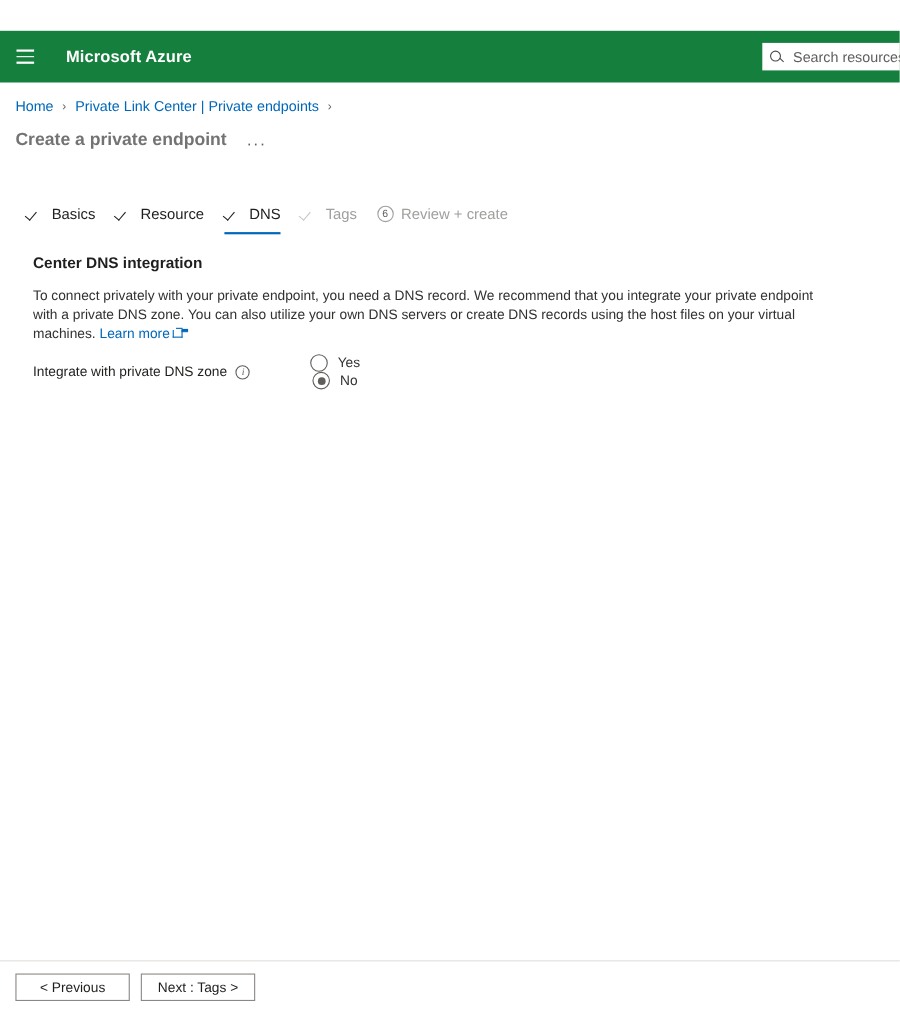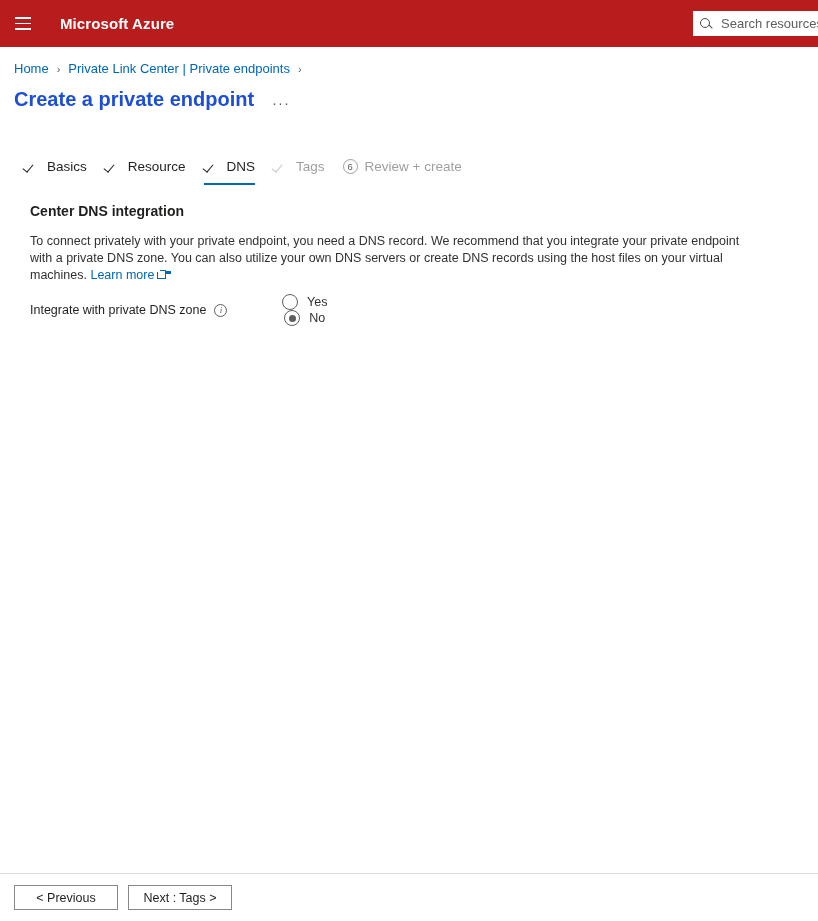--- a/index.html
+++ b/index.html
@@ -7,25 +7,26 @@
     margin: 0; padding: 0;
     width: 818px; height: 921px;
     background: #ffffff;
     font-family: "Liberation Sans", sans-serif;
     color: #201f1e;
     overflow: hidden;
   }
   
   .topbar {
     height: 47px;
-    background: #b91c1c;
+    background: #15803d;
     display: flex;
     align-items: center;
     color: #ffffff;
     position: relative;
+    margin-top: 28px;
   }
   .hamburger {
     width: 46px; height: 47px;
     display: flex; flex-direction: column;
     align-items: center; justify-content: center;
     gap: 4px;
     cursor: pointer;
   }
   .hamburger span {
     display: block;
@@ -100,23 +101,23 @@
     font-size: 11px;
   }
 
   
   .titlerow {
     display: flex;
     align-items: center;
     padding: 12px 0 0 14px;
   }
   .page-title {
-    font-size: 20px;
+    font-size: 16px;
     font-weight: bold;
-    color: #1d4ed8;
+    color: #737373;
   }
   .ellipsis {
     margin-left: 18px;
     color: #605e5c;
     font-size: 15px;
     letter-spacing: 1px;
     cursor: pointer;
     padding-top: 6px;
   }
 

